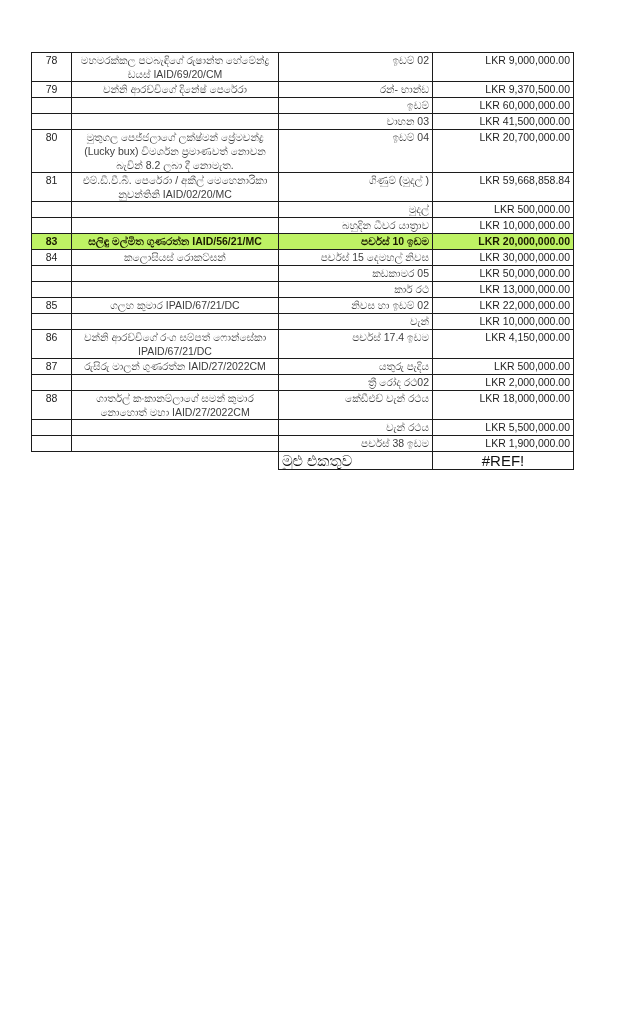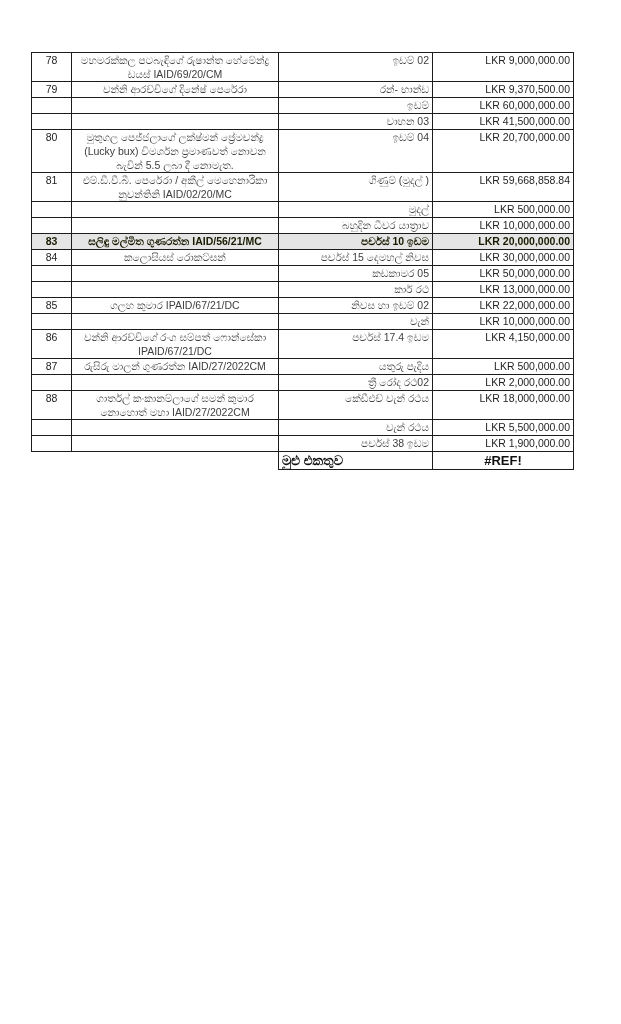--- a/index.html
+++ b/index.html
@@ -50,22 +50,22 @@
   td.amount {
     text-align: right;
     white-space: nowrap;
     color: #1f1f1f;
   }
   tr.highlight td {
     font-weight: bold;
     color: #1a1a00;
   }
   tr.total-row td {
-    font-weight: bold;
-    font-size: 13px;
+    font-weight: normal;
+    font-size: 15px;
     color: #111111;
     height: 17px;
     line-height: 17px;
   }
   tr.total-row td.no-border {
     border: none;
     background: transparent;
   }
   tr.total-row td.total-value {
     text-align: center;
@@ -105,21 +105,21 @@
           <td class="amount">LKR 60,000,000.00</td>
         </tr>
         <tr>
           <td class="num"></td>
           <td class="name"></td>
           <td class="asset">වාහන 03</td>
           <td class="amount">LKR 41,500,000.00</td>
         </tr>
         <tr>
           <td class="num">80</td>
-          <td class="name">මුතුගල පෙජ්ජලාගේ ලක්ෂ්මන් ප්‍රේමචන්ද්‍ර (Lucky bux) විමර්ශන ප්‍රමාණවත් නොවන බැවින් 5.5 ලබා දී නොමැත.</td>
+          <td class="name">මුතුගල පෙජ්ජලාගේ ලක්ෂ්මන් ප්‍රේමචන්ද්‍ර (Lucky bux) විමර්ශන ප්‍රමාණවත් නොවන බැවින් 8.2 ලබා දී නොමැත.</td>
           <td class="asset">ඉඩම් 04</td>
           <td class="amount">LKR 20,700,000.00</td>
         </tr>
         <tr>
           <td class="num">81</td>
           <td class="name">එම්.ඩී.වී.බී. පෙරේරා / අකීල් මෙහෙනාරිකා නුවන්තිනි IAID/02/20/MC</td>
           <td class="asset">ගිණුම් (මුදල් )</td>
           <td class="amount">LKR 59,668,858.84</td>
         </tr>
         <tr>
@@ -127,21 +127,21 @@
           <td class="name"></td>
           <td class="asset">මුදල්</td>
           <td class="amount">LKR 500,000.00</td>
         </tr>
         <tr>
           <td class="num"></td>
           <td class="name"></td>
           <td class="asset">බහුදින ධීවර යාත්‍රාව</td>
           <td class="amount">LKR 10,000,000.00</td>
         </tr>
-        <tr class="highlight" style="background: #e5e5e5;">
+        <tr class="highlight" style="background: #bef264;">
           <td class="num">83</td>
           <td class="name">සලිඳු මල්මිත ගුණරත්න IAID/56/21/MC</td>
           <td class="asset">පර්චස් 10 ඉඩම</td>
           <td class="amount">LKR 20,000,000.00</td>
         </tr>
         <tr>
           <td class="num">84</td>
           <td class="name">කලොසියස් රොකට්සන්</td>
           <td class="asset">පර්චස් 15 දෙමහල් නිවස</td>
           <td class="amount">LKR 30,000,000.00</td>

